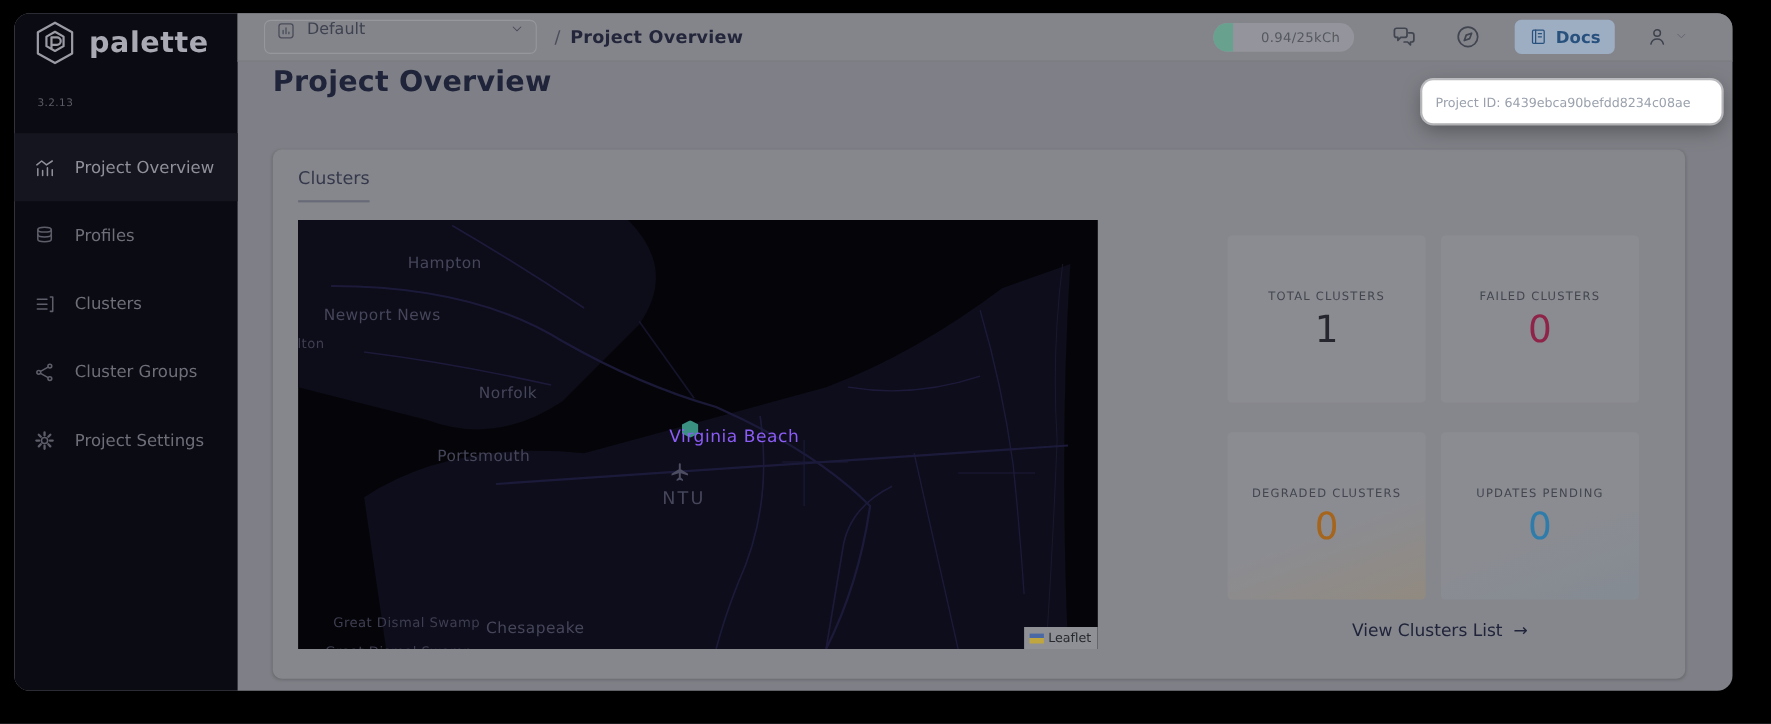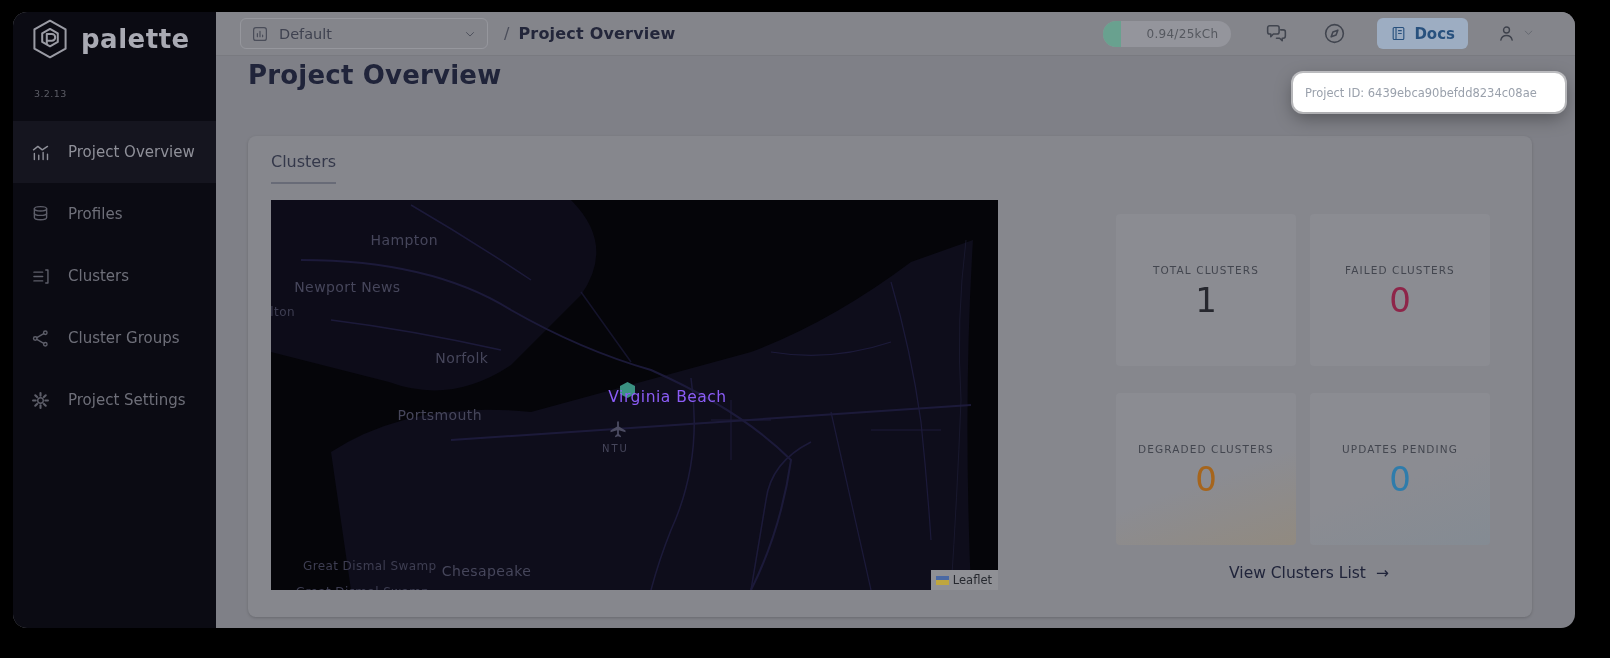--- a/index.html
+++ b/index.html
@@ -18,21 +18,21 @@
   .nav-item{height:62px;display:flex;align-items:center;padding-left:17px;gap:17px;
             color:#6e6f79;font-size:15px;cursor:pointer;}
   .nav-item svg{width:21px;height:21px;flex:none;stroke:#5d5e69;fill:none;
                 stroke-width:1.6;stroke-linecap:round;stroke-linejoin:round;}
   .nav-item.active{background:#15151f;color:#8f9099;}
   .nav-item.active svg{stroke:#8f9099;}
 
   
   .topbar{position:absolute;left:203px;right:0;top:0;height:43px;background:#84858b;
           border-bottom:1px solid #797a80;display:flex;align-items:center;}
-  .selector{display:flex;align-items:center;gap:10px;margin-left:24px;width:226px;height:29px;
+  .selector{display:flex;gap:10px;margin-left:24px;width:226px;height:29px;
             border:1px solid #96979d;border-radius:6px;padding:0 10px;color:#3f4250;
             font-size:14.5px;cursor:pointer;background:transparent;}
   .selector svg{stroke:#4a4d59;fill:none;stroke-width:1.6;stroke-linecap:round;}
   .selector .chev{margin-left:auto;}
   .breadcrumb{margin-left:16px;display:flex;gap:9px;font-size:16px;align-items:center;}
   .crumb-sep{color:#4a4d5a;font-weight:400;}
   .crumb-cur{color:#23263a;font-weight:600;letter-spacing:.2px;}
   .topbar-right{margin-left:auto;display:flex;align-items:center;padding-right:40px;gap:16px;}
   .usage-pill{position:relative;width:128px;height:26px;border-radius:13px;background:#94959c;
               overflow:hidden;margin-right:16px;}
@@ -69,21 +69,21 @@
   .map{position:absolute;left:23px;top:64px;width:727px;height:390px;background:#050509;
        overflow:hidden;cursor:grab;}
   .map svg.roads{position:absolute;left:0;top:0;}
   .map-label{position:absolute;color:#46465b;white-space:nowrap;letter-spacing:.4px;}
   .map-label.sm{font-size:12px;color:#3e3e52;}
   .map-label.md{font-size:14px;}
   .map-label.lg{font-size:15.5px;color:#8b5cf6;letter-spacing:.5px;}
   .marker{position:absolute;left:349px;top:182px;width:15px;height:16px;background:#3a9181;
           clip-path:polygon(50% 0,100% 25%,100% 75%,50% 100%,0 75%,0 25%);cursor:pointer;}
   .plane{position:absolute;left:338px;top:220px;color:#4c4c62;}
-  .airport-code{position:absolute;left:331px;top:243px;font-size:10px;letter-spacing:2px;
+  .airport-code{position:absolute;left:331px;top:243px;font-size:16px;letter-spacing:2px;
                 color:#46465b;}
   .leaflet-badge{position:absolute;right:0;bottom:0;height:20px;padding:0 6px 0 5px;
                  background:#8f9095;display:flex;align-items:center;gap:4px;
                  font-size:11.5px;color:#26292f;}
   .flag{width:13px;height:9px;display:flex;flex-direction:column;flex:none;}
   .flag .b{height:50%;background:#4a69a4;} .flag .y{height:50%;background:#bfa63e;}
 
   
   .stats-grid{position:absolute;left:868px;top:78px;display:grid;
               grid-template-columns:180px 180px;gap:27px 14px;}

